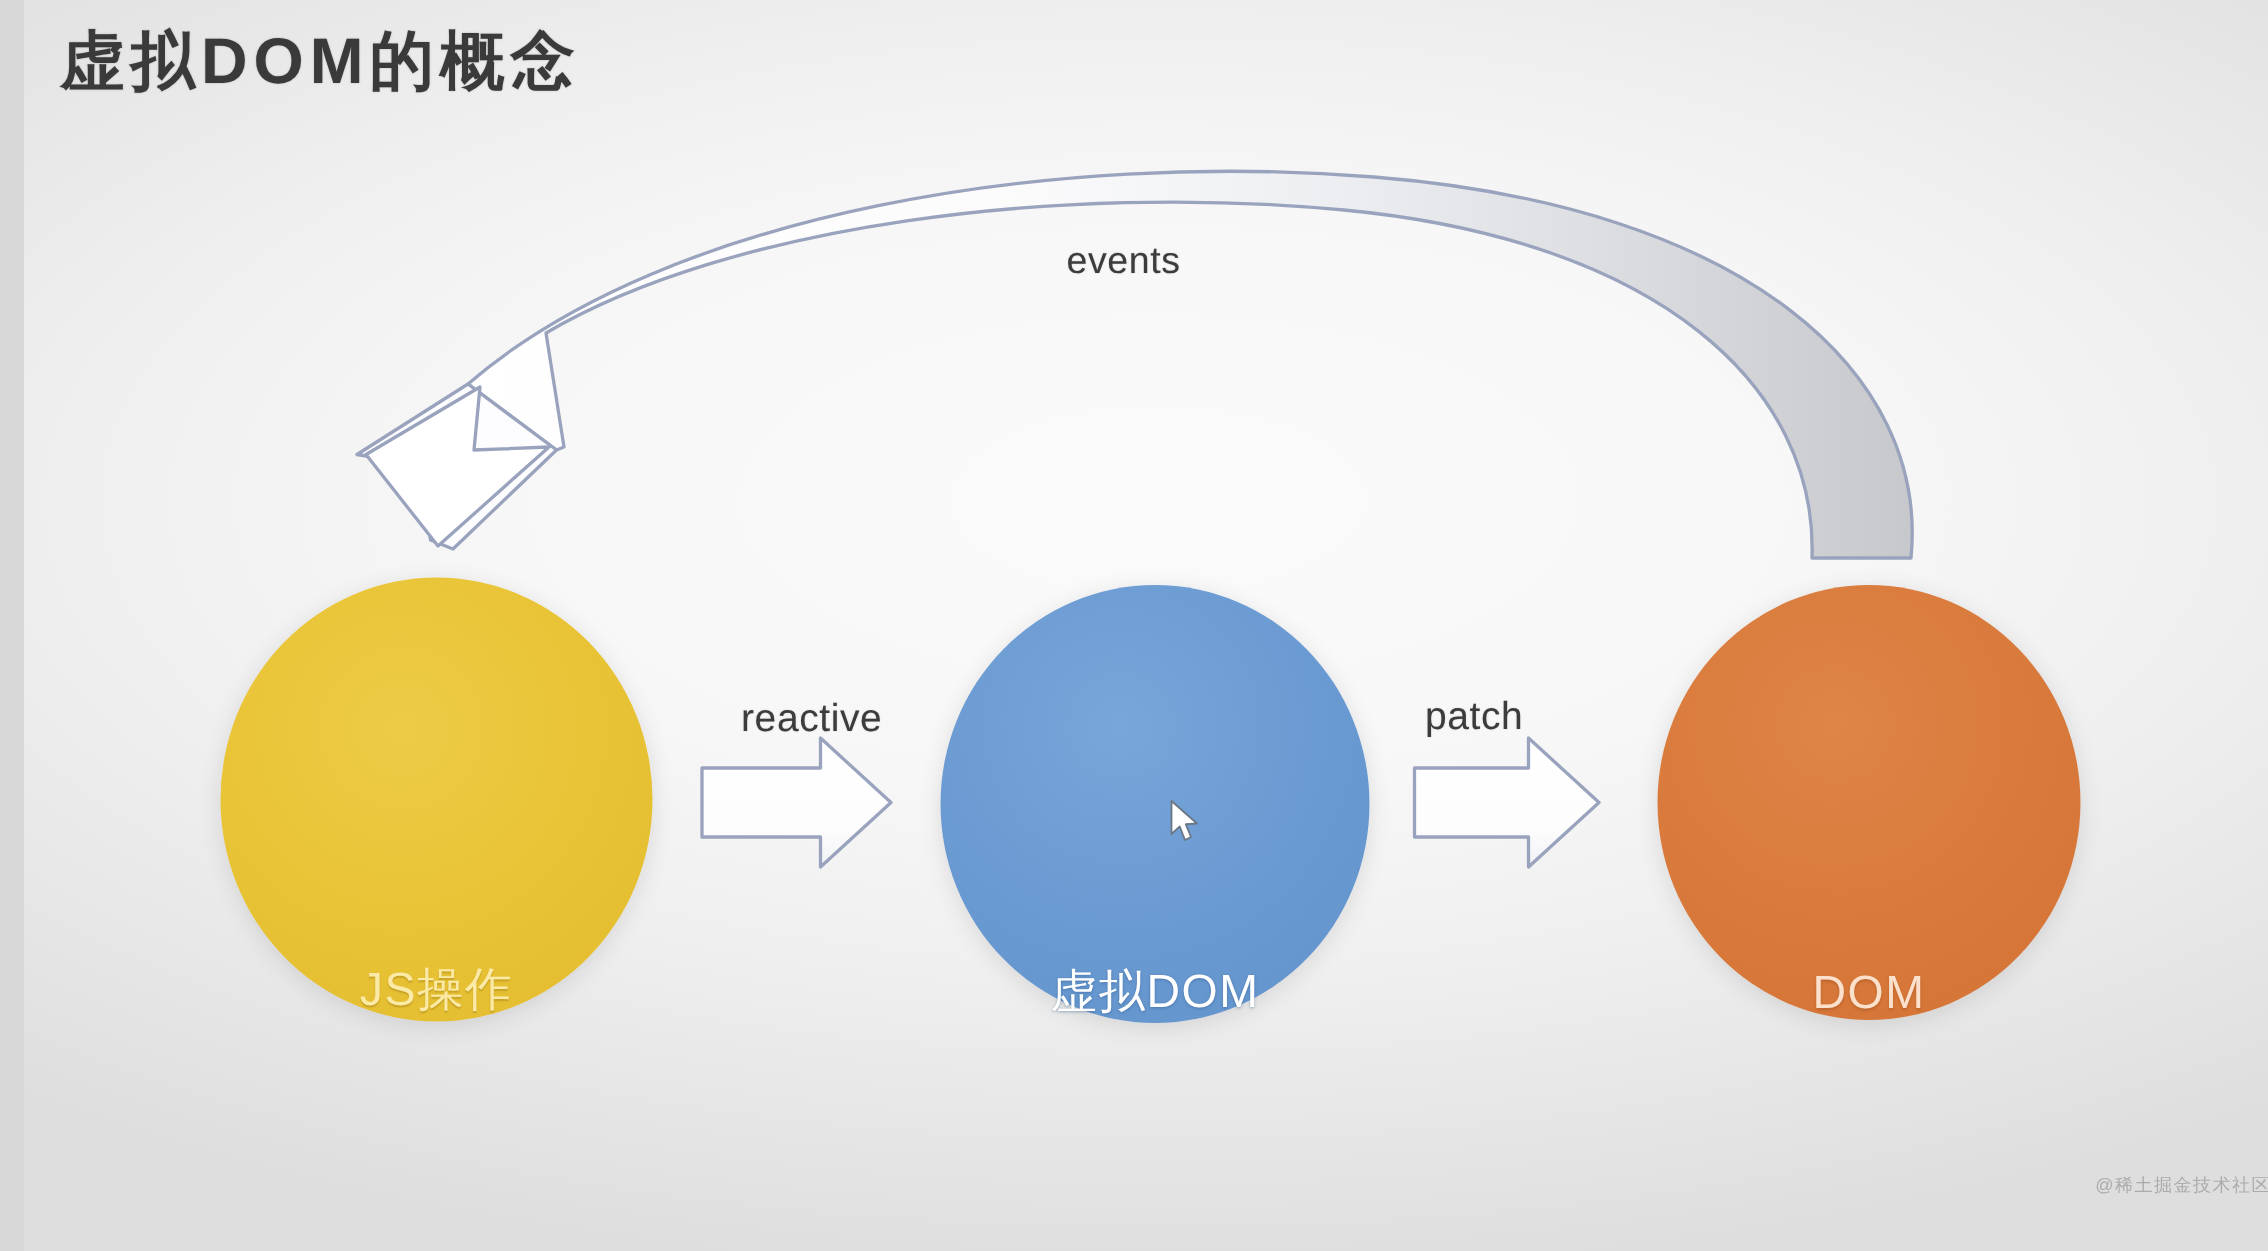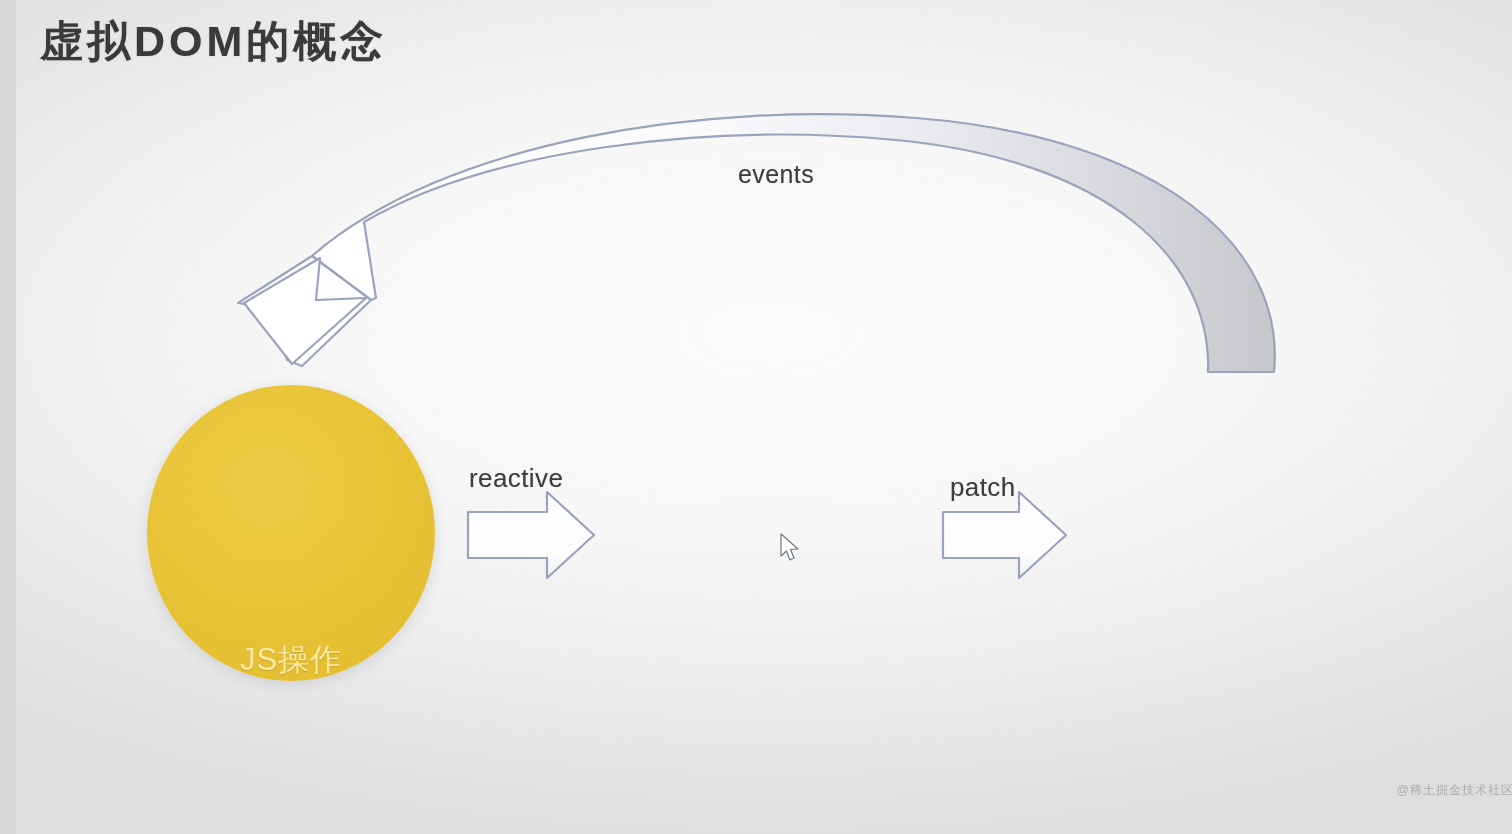--- a/index.html
+++ b/index.html
@@ -85,23 +85,23 @@
   
   .flow-label {
     position: absolute;
     font-size: 26px;
     color: #3c3c3c;
     letter-spacing: 0.4px;
     white-space: nowrap;
     text-shadow: 0 0 1px rgba(120,120,120,0.4);
     user-select: none;
   }
-  #label-reactive { left: 453px; top: 463px; }
-  #label-patch    { left: 934px; top: 472px; }
-  #label-events   { left: 722px; top: 160px; font-size: 25px; }
+  #label-reactive { left: 478px; top: 463px; }
+  #label-patch    { left: 934px; top: 462px; }
+  #label-events   { left: 695px; top: 160px; font-size: 25px; }
 
   
   .watermark {
     position: absolute;
     white-space: nowrap;
     user-select: none;
   }
   #watermark-community {
     right: 14px;
     top: 782px;
@@ -185,21 +185,27 @@
 
     <g>
       <path d="M 927 512 L 1003 512 L 1003 492 L 1050 535 L 1003 578 L 1003 558 L 927 558 Z" fill="url(#blockArrowFill)" stroke="#9aa3bd" stroke-width="2.2" stroke-linejoin="round"></path>
     </g>
   </svg>
 
   <div class="node" id="node-js">
     <span class="node-label">JS操作</span>
   </div>
 
-
+  <div class="node" id="node-vdom">
+    <span class="node-label">虚拟DOM</span>
+  </div>
+
+  <div class="node" id="node-dom">
+    <span class="node-label">DOM</span>
+  </div>
 
   <div class="flow-label" id="label-reactive">reactive</div>
   <div class="flow-label" id="label-patch">patch</div>
   <div class="flow-label" id="label-events">events</div>
 
   <svg id="mouse-cursor" viewBox="0 0 22 30" xmlns="http://www.w3.org/2000/svg">
     <path d="M 2 1 L 2 23 L 7.5 18 L 11 27 L 15 25 L 11.5 16.5 L 19 16 Z" fill="#ffffff" stroke="#6b7785" stroke-width="1.2" stroke-linejoin="round"></path>
   </svg>
 
   <div class="watermark" id="watermark-community">@稀土掘金技术社区</div>

